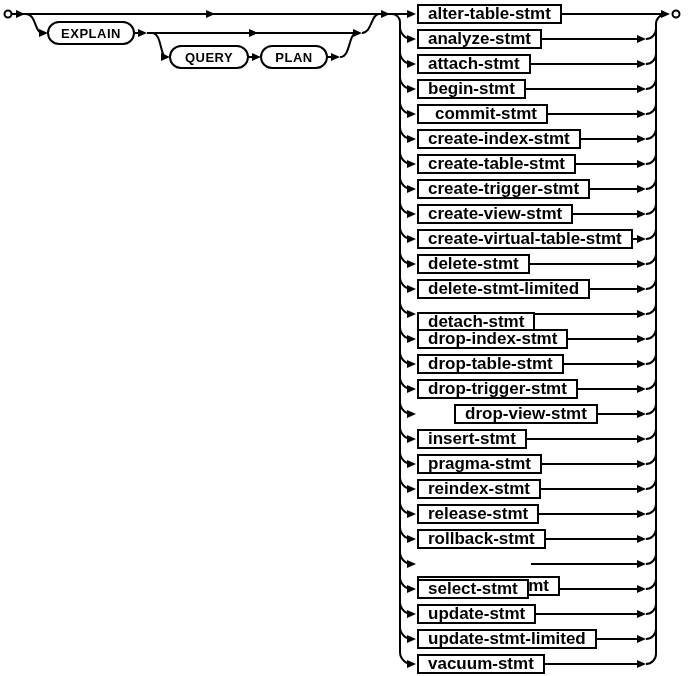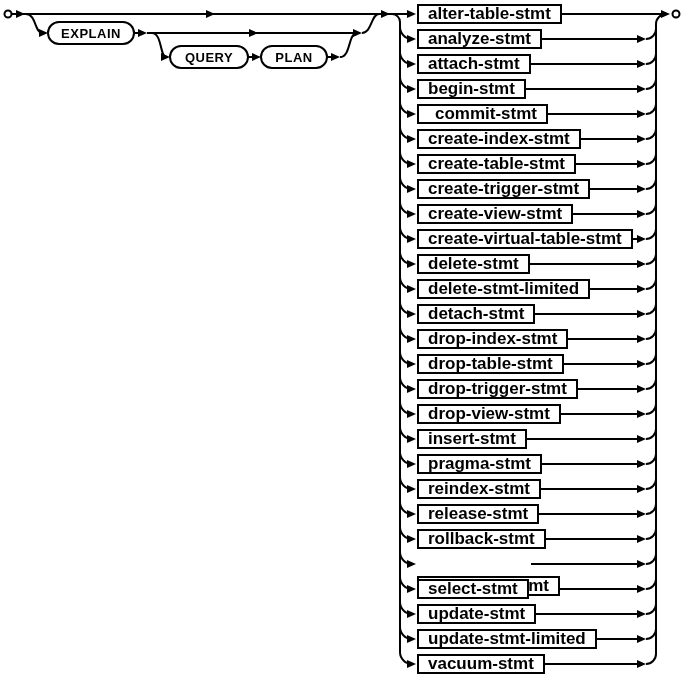--- a/index.html
+++ b/index.html
@@ -227,25 +227,25 @@
       <div class="stmt-box" style="top: 54px;">attach-stmt</div>
       <div class="stmt-box" style="top: 79px;">begin-stmt</div>
       <div class="stmt-box" style="top: 104px; padding-left: 16px;">commit-stmt</div>
       <div class="stmt-box" style="top: 129px;">create-index-stmt</div>
       <div class="stmt-box" style="top: 154px;">create-table-stmt</div>
       <div class="stmt-box" style="top: 179px;">create-trigger-stmt</div>
       <div class="stmt-box" style="top: 204px;">create-view-stmt</div>
       <div class="stmt-box" style="top: 229px;">create-virtual-table-stmt</div>
       <div class="stmt-box" style="top: 254px;">delete-stmt</div>
       <div class="stmt-box" style="top: 279px;">delete-stmt-limited</div>
-      <div class="stmt-box" style="top: 304px;">detach-stmt</div>
+      <div class="stmt-box" style="top: 312px;">detach-stmt</div>
       <div class="stmt-box" style="top: 329px;">drop-index-stmt</div>
       <div class="stmt-box" style="top: 354px;">drop-table-stmt</div>
       <div class="stmt-box" style="top: 379px;">drop-trigger-stmt</div>
-      <div class="stmt-box" style="top: 404px;">drop-view-stmt</div>
+      <div class="stmt-box" style="top: 404px; margin-left: 37px;">drop-view-stmt</div>
       <div class="stmt-box" style="top: 429px;">insert-stmt</div>
       <div class="stmt-box" style="top: 454px;">pragma-stmt</div>
       <div class="stmt-box" style="top: 479px;">reindex-stmt</div>
       <div class="stmt-box" style="top: 504px;">release-stmt</div>
       <div class="stmt-box" style="top: 529px;">rollback-stmt</div>
       <div class="stmt-box" style="top: 576px;">savepoint-stmt</div>
       <div class="stmt-box" style="top: 579px;">select-stmt</div>
       <div class="stmt-box" style="top: 604px;">update-stmt</div>
       <div class="stmt-box" style="top: 629px;">update-stmt-limited</div>
       <div class="stmt-box" style="top: 654px;">vacuum-stmt</div>

